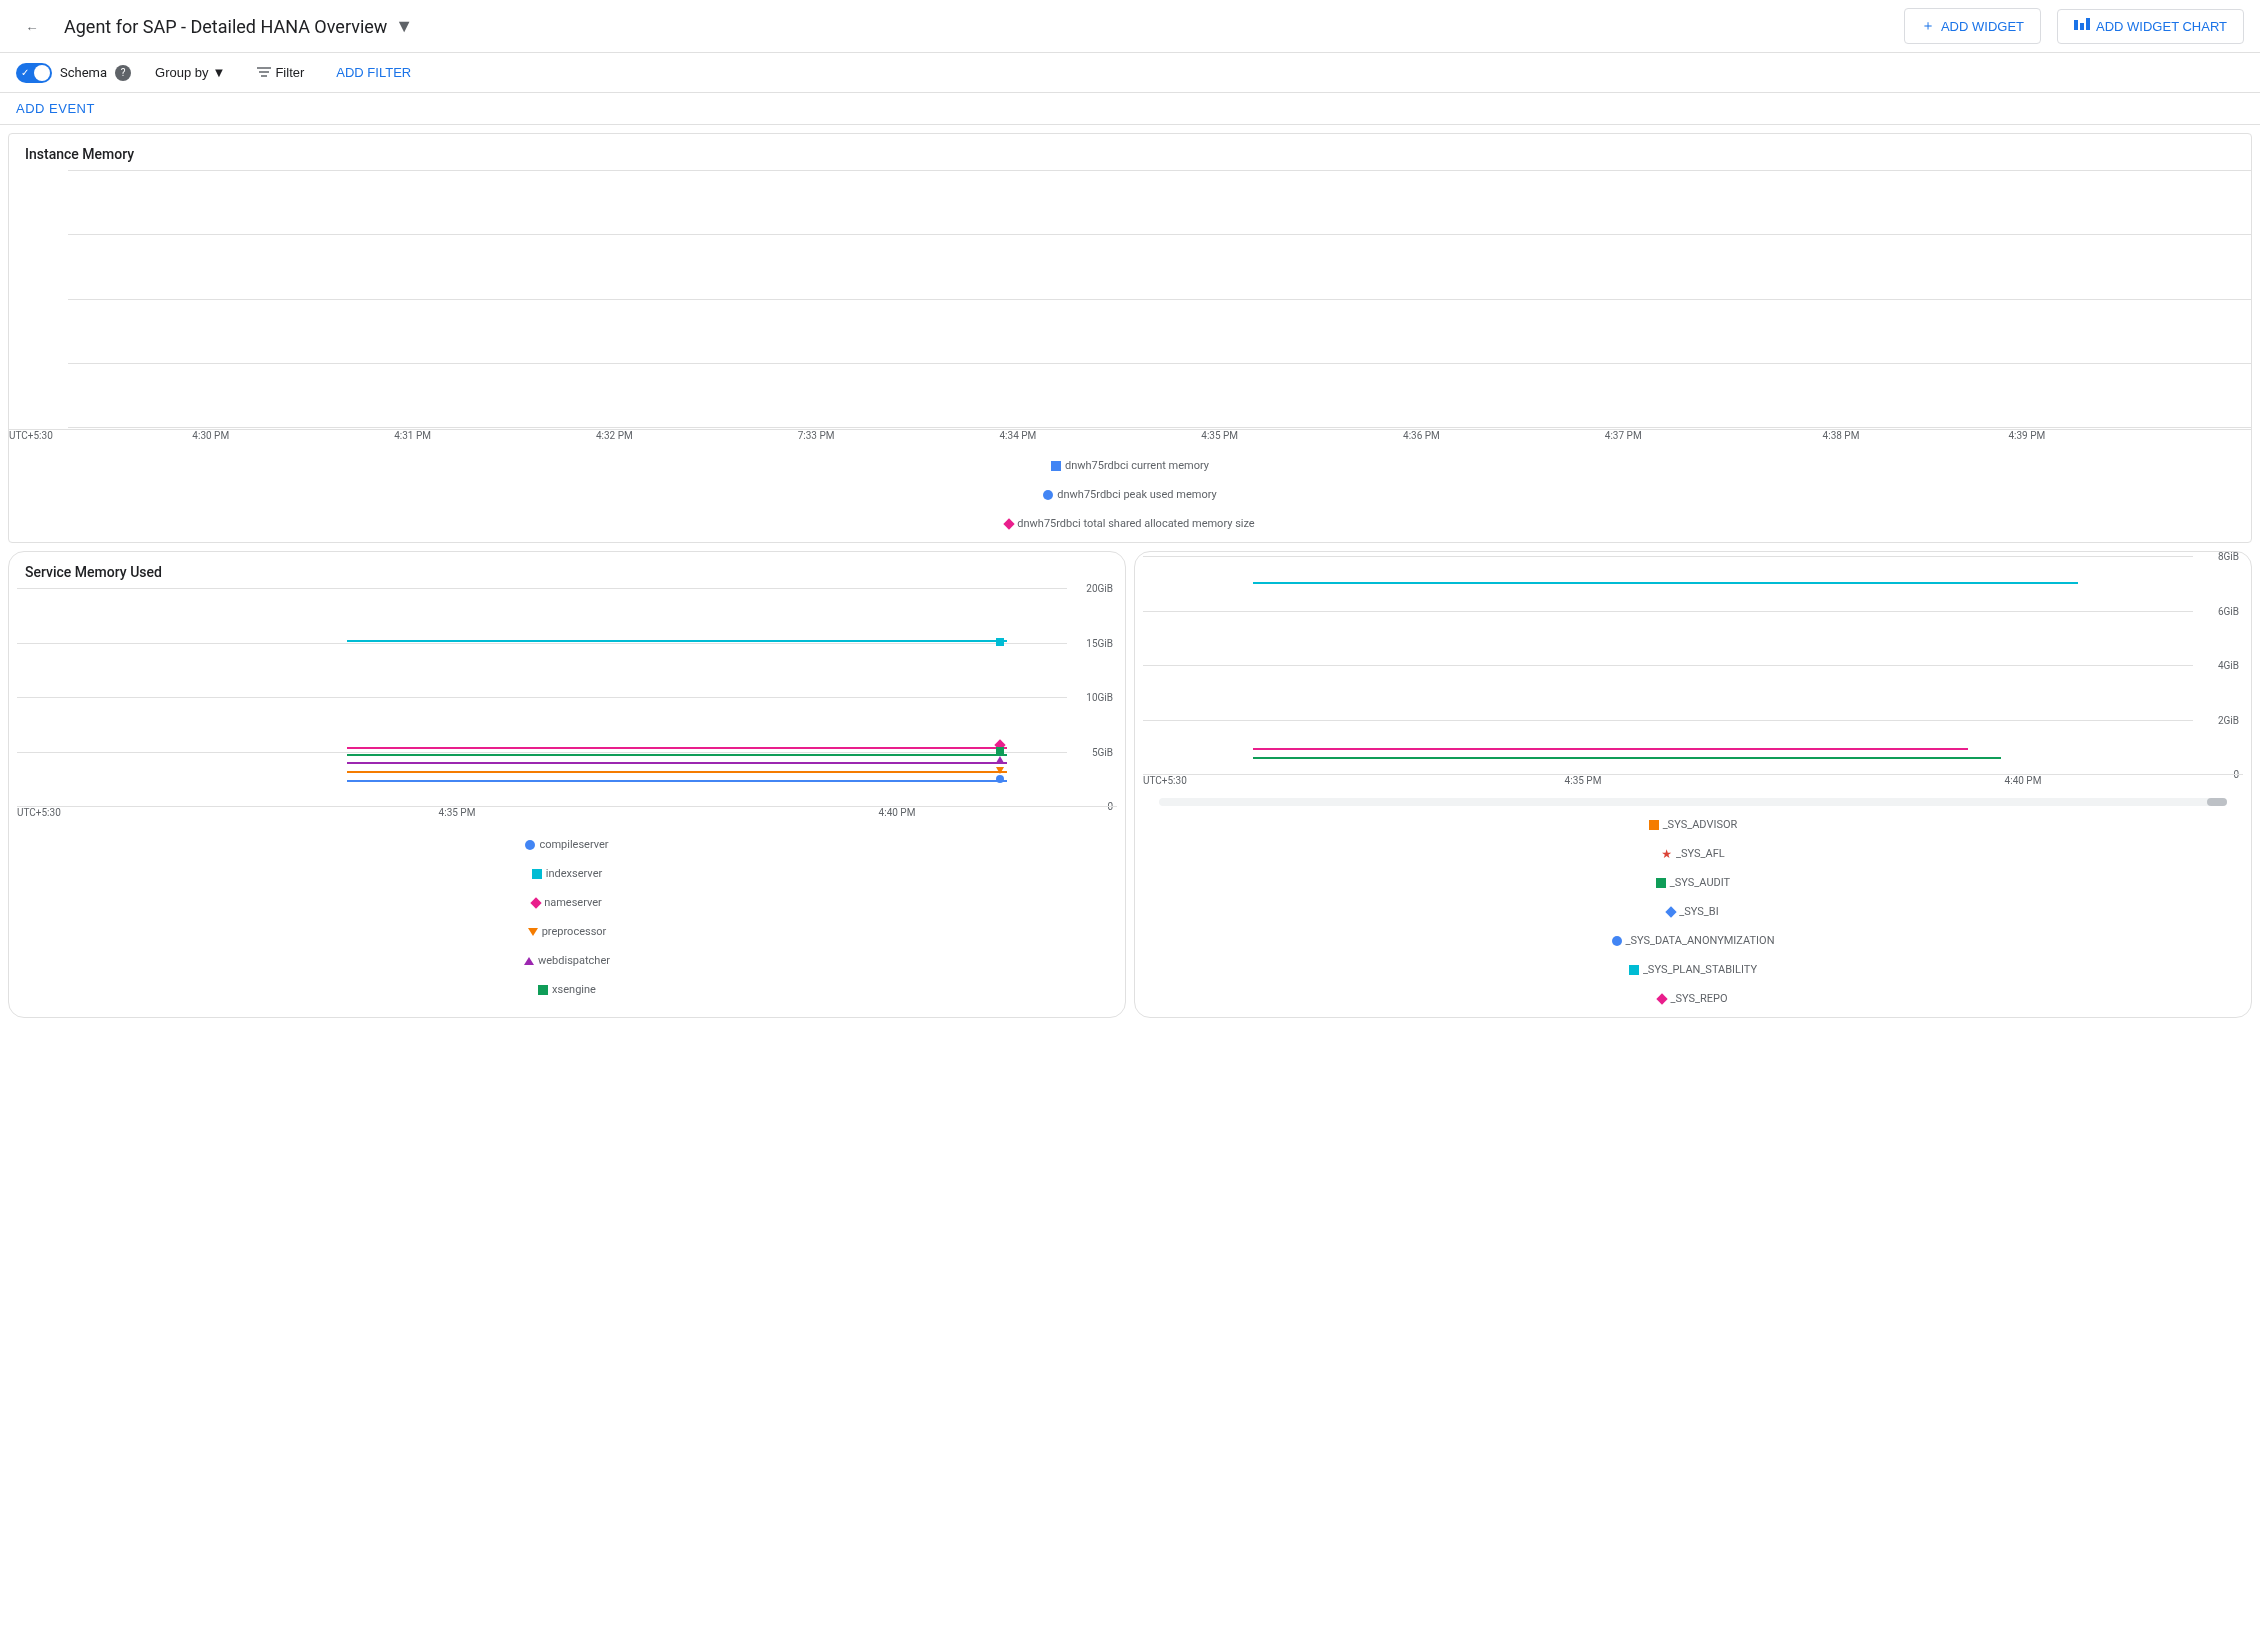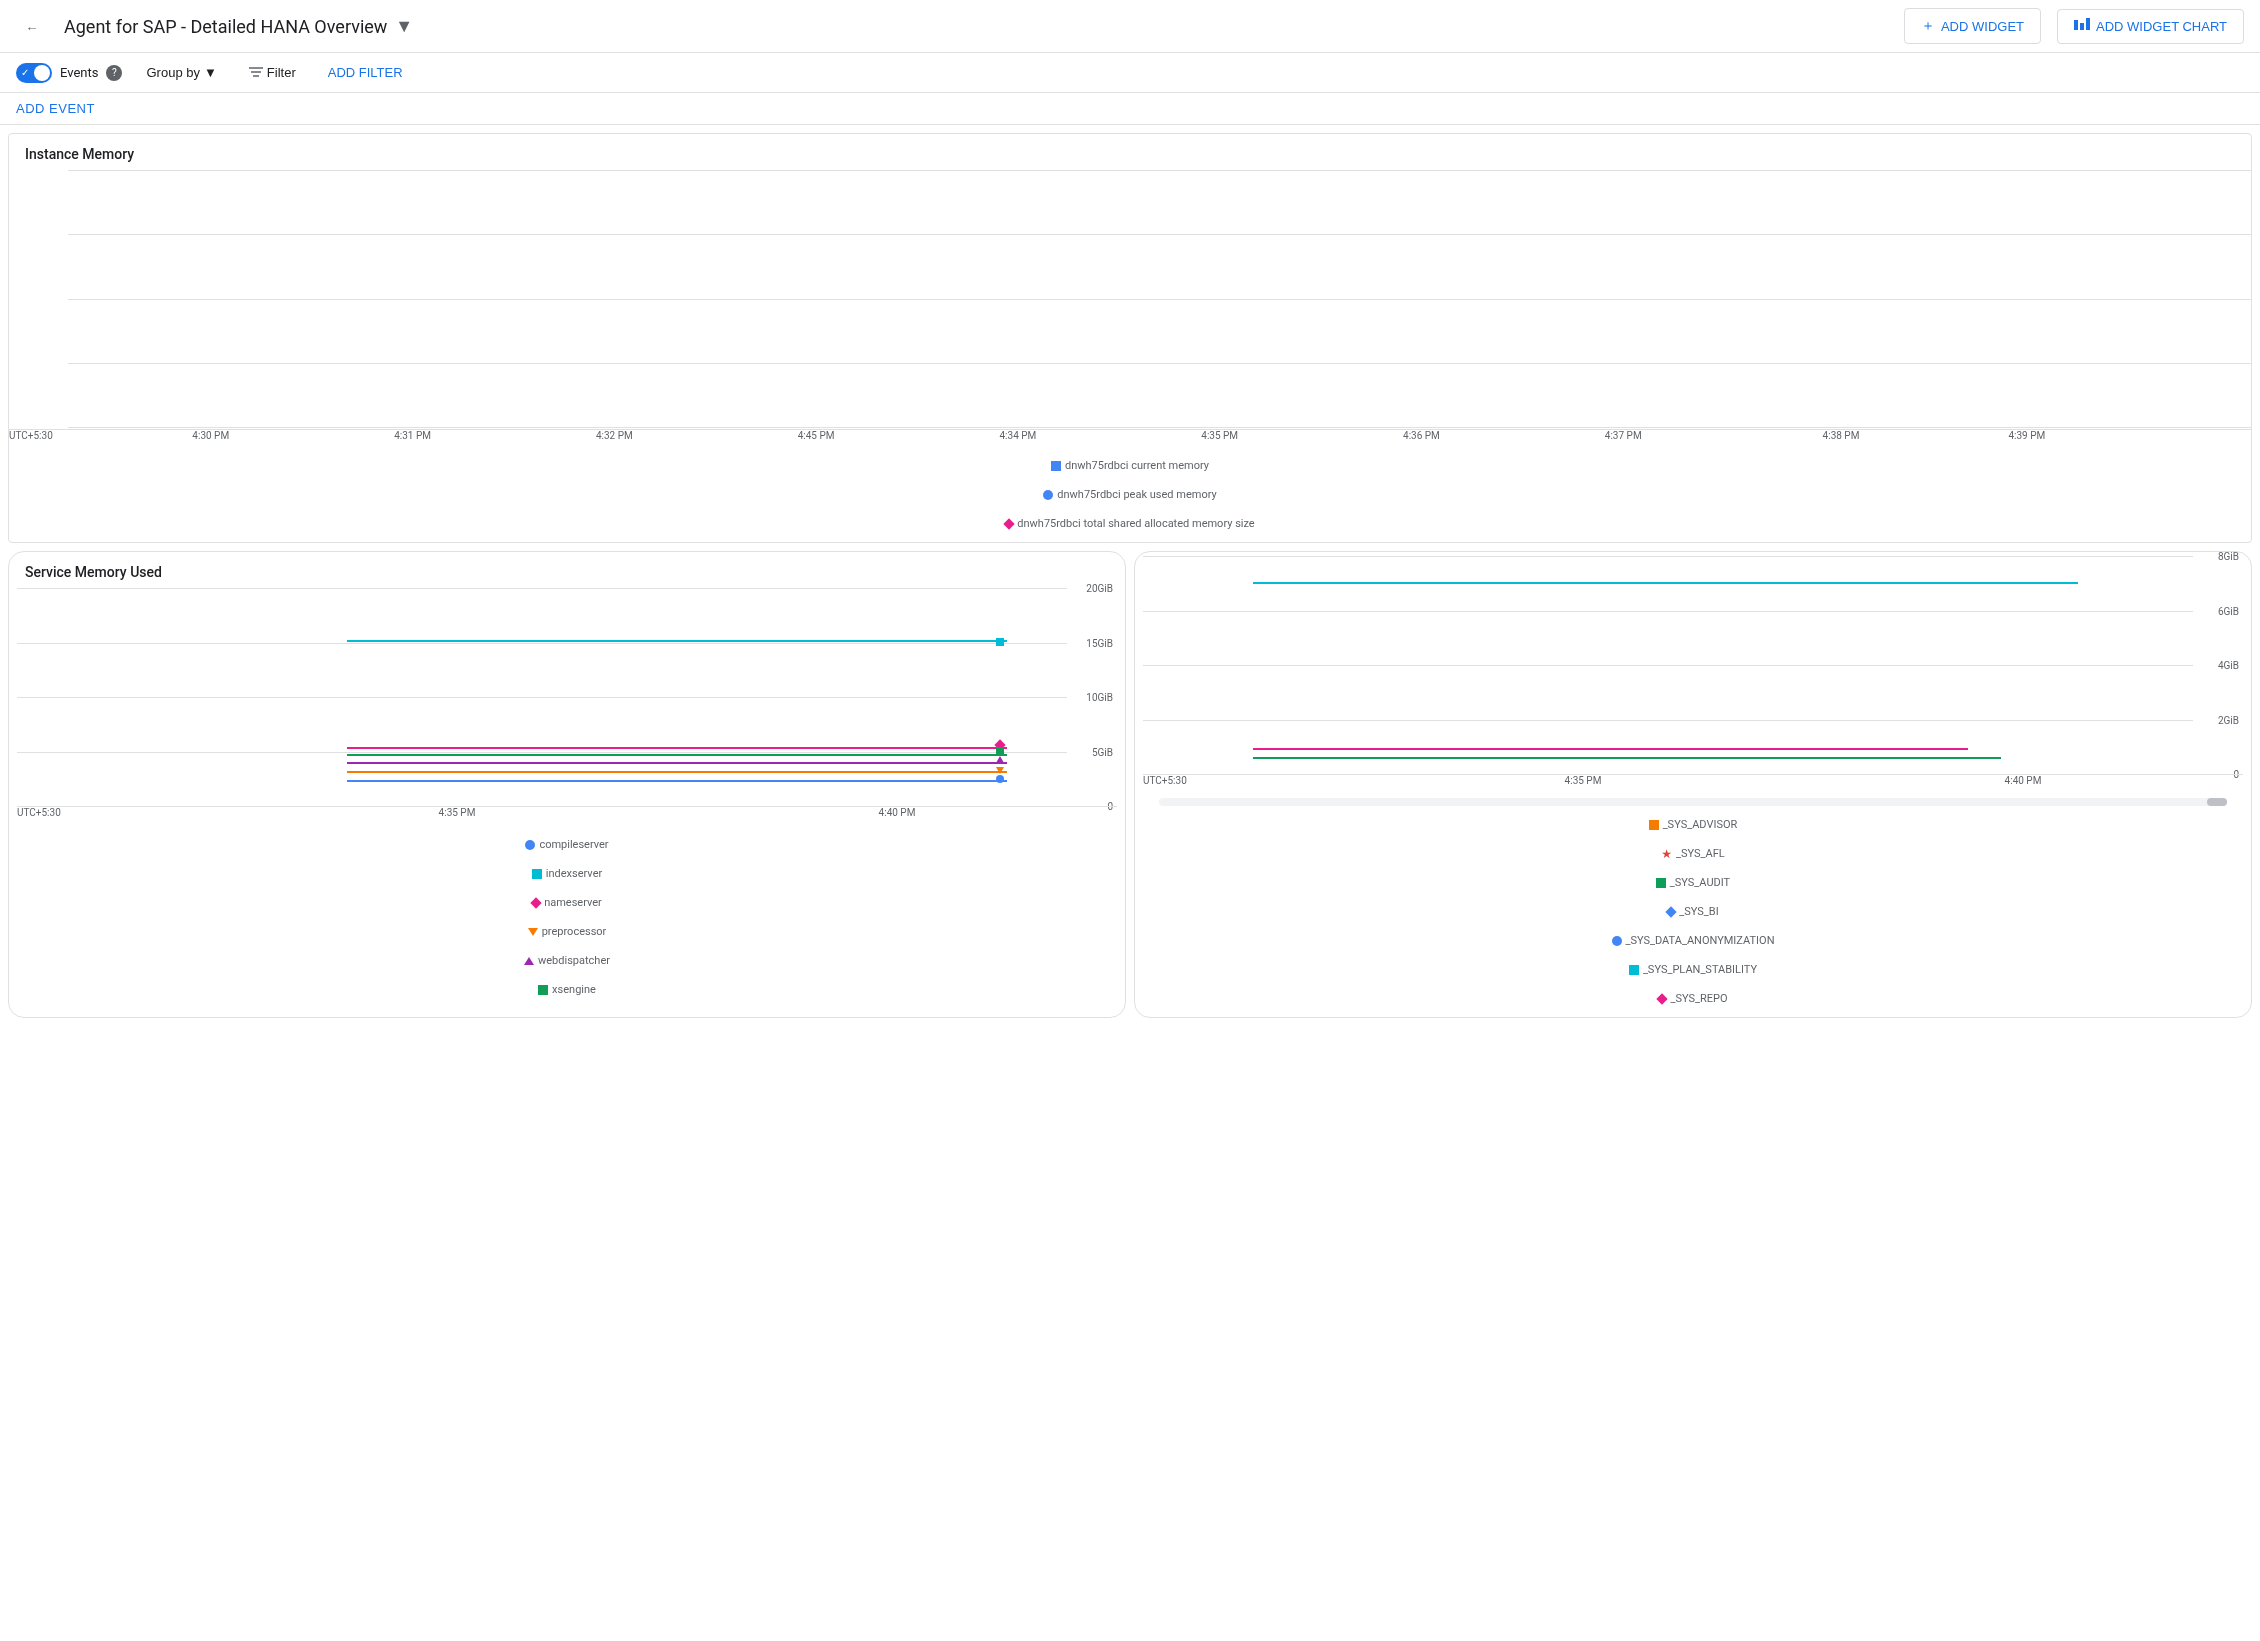--- a/index.html
+++ b/index.html
@@ -261,21 +261,21 @@
     <span>ADD WIDGET CHART</span>
   </button>
 </div>
 
 <div class="toolbar">
   <div class="toggle-container">
     <div class="toggle">
       <div class="toggle-slider"></div>
       <span class="toggle-check">✓</span>
     </div>
-    <span class="events-label">Events</span>
+    <span class="events-label">Schema</span>
     <span class="help-icon">?</span>
   </div>
   <button class="group-by-btn">
     <span>Group by</span>
     <span>▼</span>
   </button>
   <button class="filter-btn">
     <span>
       <svg width="14" height="10" viewBox="0 0 14 10" fill="none">
         <line x1="0" y1="1" x2="14" y2="1" stroke="#5f6368" stroke-width="1.5"></line>
@@ -309,21 +309,21 @@
         <div class="chart-grid-line" style="top:75%;"></div>
         <div class="chart-grid-line" style="top:100%;"></div>
 
       </div>
 
       <div style="position:relative; height:20px; margin: 2px 0; border-top: 1px solid #e0e0e0;">
         <div style="position:absolute; left:0; font-size:10px; color:#5f6368; white-space:nowrap;">UTC+5:30</div>
         <div style="position:absolute; left:9%; font-size:10px; color:#5f6368; transform:translateX(-50%); white-space:nowrap;">4:30 PM</div>
         <div style="position:absolute; left:18%; font-size:10px; color:#5f6368; transform:translateX(-50%); white-space:nowrap;">4:31 PM</div>
         <div style="position:absolute; left:27%; font-size:10px; color:#5f6368; transform:translateX(-50%); white-space:nowrap;">4:32 PM</div>
-        <div style="position:absolute; left:36%; font-size:10px; color:#5f6368; transform:translateX(-50%); white-space:nowrap;">4:45 PM</div>
+        <div style="position:absolute; left:36%; font-size:10px; color:#5f6368; transform:translateX(-50%); white-space:nowrap;">7:33 PM</div>
         <div style="position:absolute; left:45%; font-size:10px; color:#5f6368; transform:translateX(-50%); white-space:nowrap;">4:34 PM</div>
         <div style="position:absolute; left:54%; font-size:10px; color:#5f6368; transform:translateX(-50%); white-space:nowrap;">4:35 PM</div>
         <div style="position:absolute; left:63%; font-size:10px; color:#5f6368; transform:translateX(-50%); white-space:nowrap;">4:36 PM</div>
         <div style="position:absolute; left:72%; font-size:10px; color:#5f6368; transform:translateX(-50%); white-space:nowrap;">4:37 PM</div>
         <div style="position:absolute; left:81%; font-size:10px; color:#5f6368; transform:translateX(-50%); white-space:nowrap;margin-left:16px;">4:38 PM</div>
         <div style="position:absolute; left:90%; font-size:10px; color:#5f6368; transform:translateX(-50%); white-space:nowrap;">4:39 PM</div>
       </div>
     </div>
 
     <div class="chart-legend">

